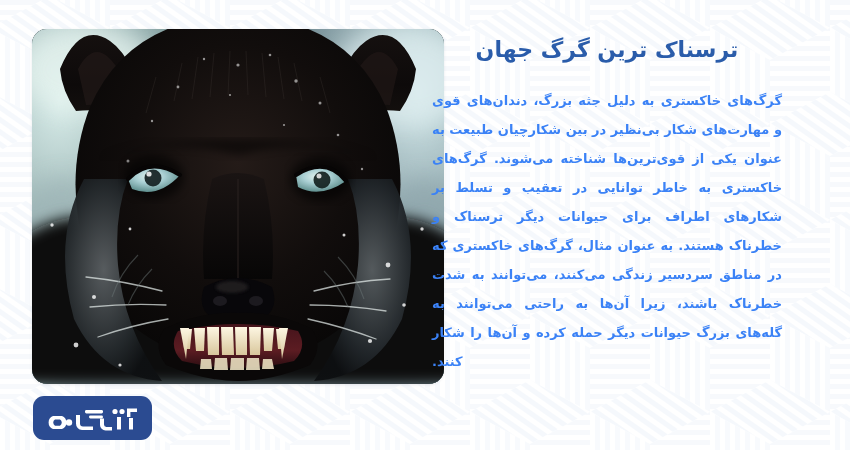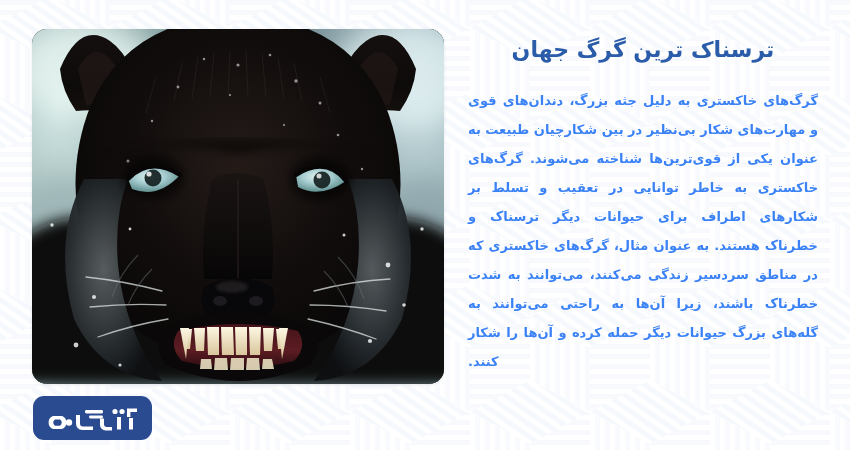--- a/index.html
+++ b/index.html
@@ -66,21 +66,21 @@
     display: flex;
     align-items: center;
     justify-content: center;
     overflow: hidden;
   }
   .logo-badge svg { display:block; }
 
   
   .text-col {
     position: absolute;
-    right: 32px;
+    right: 68px;
     top: 36px;
     width: 350px;
     direction: rtl;
     text-align: justify;
   }
   .article-title {
     margin: 0 0 21px 0;
     font-size: 22px;
     line-height: 1.3;
     font-weight: bold;

